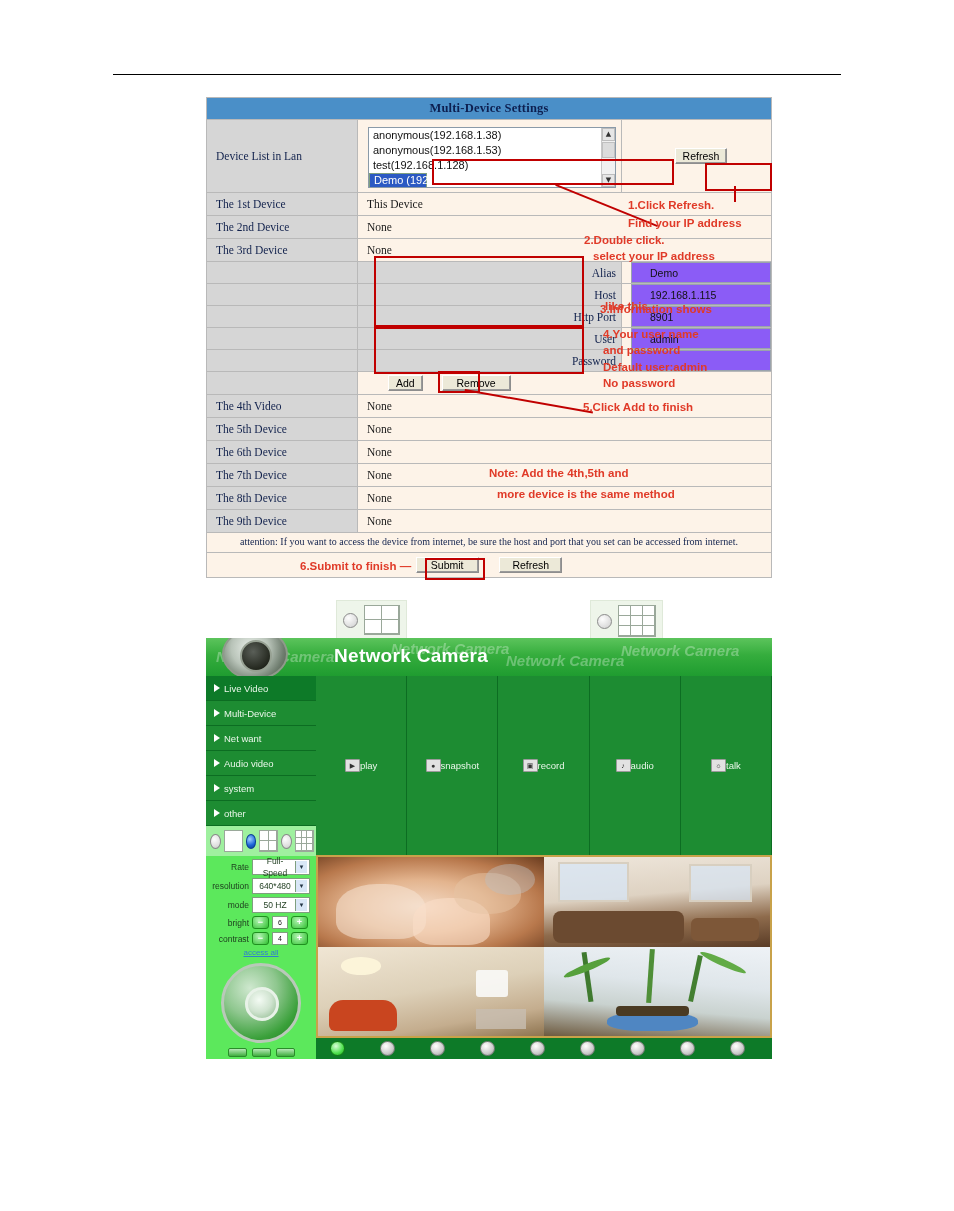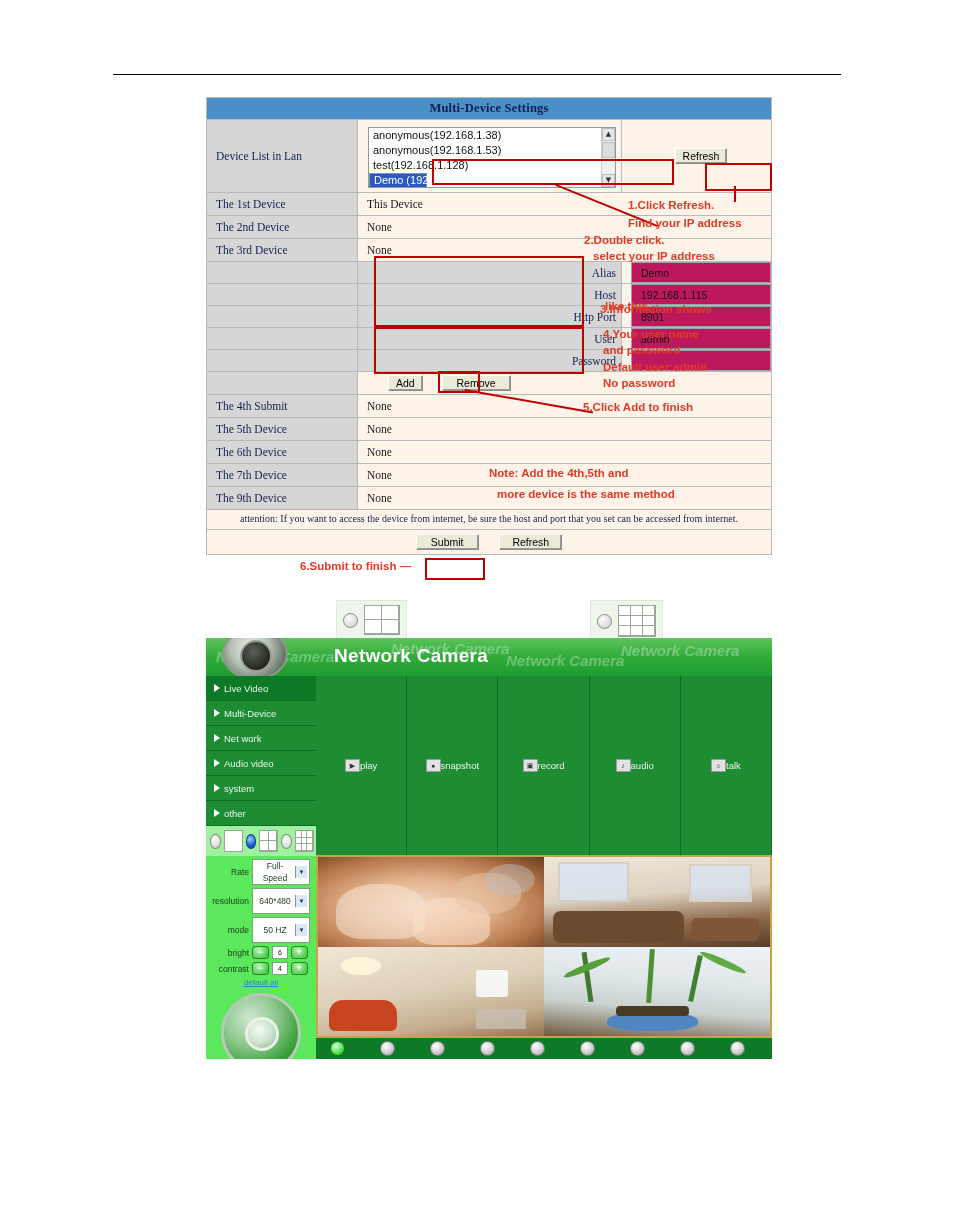--- a/index.html
+++ b/index.html
@@ -26,22 +26,22 @@
                 height:15px;line-height:15px;white-space:nowrap;}
   .listbox .opt.sel{background:#2b59c3;color:#fff;}
   .lb-scroll{position:absolute;right:0;top:0;width:13px;height:100%;background:#f1f1f1;
              border-left:1px solid #c8c8c8;}
   .lb-arrow{width:13px;height:13px;background:#e6e6e6;border:1px solid #bdbdbd;box-sizing:border-box;
             font-size:7px;line-height:11px;text-align:center;color:#333;font-family:"DejaVu Sans",sans-serif;}
   .lb-arrow.bot{position:absolute;bottom:0;left:0;}
   .lb-thumb{position:absolute;top:14px;left:0;width:13px;height:16px;background:#dcdcdc;border:1px solid #c0c0c0;box-sizing:border-box;}
 
   
-  .inp{font-family:"Liberation Sans",sans-serif;font-size:10.5px;color:#111;background:#be185d;
-       border:1px solid #9aa3ac;height:21px;line-height:15px;padding:0 9px;box-sizing:border-box;}
+  .inp{font-family:"Liberation Sans",sans-serif;font-size:10.5px;color:#111;background:#8b5cf6;
+       border:1px solid #9aa3ac;height:21px;line-height:15px;padding:0 18px;box-sizing:border-box;}
   .inp.w{width:140px;}
   .sublbl{background:#d6d6d6;text-align:right;padding-right:5px !important;width:58px;color:#12224d;font-size:11.5px;}
   .pad-l{width:168px;background:#d6d6d6;}
 
   .btn{font-family:"Liberation Sans",sans-serif;font-size:10.5px;color:#000;background:#ece9d8;
        border:1px solid #8d8d8d;border-top-color:#fff;border-left-color:#fff;padding:1px 7px;
        box-shadow:inset -1px -1px 0 #9a9a9a;cursor:pointer;}
 
   .attn{background:#fdf3e8;font-size:10px;text-align:center;color:#12224d;line-height:1.25;padding:3px 10px !important;}
   .foot{background:#fdf3e8;text-align:center;padding:4px 0 !important;}
@@ -101,21 +101,21 @@
   .botbar{height:21px;background:#0d7a28;display:flex;align-items:center;gap:3px;padding-left:14px;}
   .chip{width:13px;height:13px;border-radius:50%;background:radial-gradient(circle at 38% 32%,#fff 0%,#ccc 60%,#8f8f8f 100%);
         border:1px solid #7d7d7d;}
   .chip.on{background:radial-gradient(circle at 38% 32%,#d8ffd8 0%,#4ee04e 60%,#1c9c1c 100%);border-color:#148014;}
 
   
   .vmode{display:flex;align-items:center;gap:3px;padding:4px 2px 4px 4px;background:#9ff09f;}
   .ctrls{padding:3px 3px 0 3px;font-family:"Liberation Sans",sans-serif;font-size:8.5px;color:#1d3b1d;}
   .crow{display:flex;align-items:center;gap:3px;margin-bottom:3px;}
   .cname{width:40px;text-align:right;}
-  .sel{font-family:"Liberation Sans",sans-serif;font-size:8.5px;height:26px;line-height:12px;
+  .sel{font-family:"Liberation Sans",sans-serif;font-size:8.5px;height:16px;line-height:12px;
        background:#fff;border:1px solid #7f9f7f;display:flex;align-items:center;padding:0 2px;
        position:relative;width:58px;box-sizing:border-box;}
   .sel span{flex:1;text-align:center;}
   .sel .cv{width:11px;height:12px;background:#d9e7f7;border-left:1px solid #7f9f7f;
            display:flex;align-items:center;justify-content:center;font-size:6px;color:#234;}
   .pm{width:15px;height:11px;border-radius:3px;background:radial-gradient(circle at 40% 30%,#b5f5b5,#2fbf2f);
       border:1px solid #1f8f1f;display:flex;align-items:center;justify-content:center;
       color:#fff;font-size:9px;font-weight:bold;line-height:9px;}
   .numbox{width:14px;height:11px;background:#fff;border:1px solid #7f9f7f;font-size:7px;
           text-align:center;line-height:11px;color:#111;}
@@ -212,33 +212,37 @@
 
   <tr class="rowh">
     <td class="lbl blank">.</td>
     <td class="val" colspan="2" style="padding-left:30px !important;">
       <button class="btn">Add</button>
       <button class="btn" style="margin-left:16px;padding:1px 14px;">Remove</button>
     </td>
   </tr>
 
   <tr class="rowh">
-    <td class="lbl">The 4th Submit</td>
+    <td class="lbl">The 4th Video</td>
     <td class="val" colspan="2">None</td>
   </tr>
   <tr class="rowh">
     <td class="lbl">The 5th Device</td>
     <td class="val" colspan="2">None</td>
   </tr>
   <tr class="rowh">
     <td class="lbl">The 6th Device</td>
     <td class="val" colspan="2">None</td>
   </tr>
   <tr class="rowh">
     <td class="lbl">The 7th Device</td>
+    <td class="val" colspan="2">None</td>
+  </tr>
+  <tr class="rowh">
+    <td class="lbl">The 8th Device</td>
     <td class="val" colspan="2">None</td>
   </tr>
   <tr class="rowh">
     <td class="lbl">The 9th Device</td>
     <td class="val" colspan="2">None</td>
   </tr>
 
   <tr>
     <td class="attn" colspan="3">attention: If you want to access the device from internet, be sure the host and port that you set can be accessed from internet.</td>
   </tr>
@@ -315,21 +319,21 @@
   <div class="cam-body">
 
     <div class="side">
       <div class="navitem first">
         <span>Live Video</span>
       </div>
       <div class="navitem">
         <span>Multi-Device</span>
       </div>
       <div class="navitem">
-        <span>Net work</span>
+        <span>Net want</span>
       </div>
       <div class="navitem">
         <span>Audio video</span>
       </div>
       <div class="navitem">
         <span>system</span>
       </div>
       <div class="navitem">
         <span>other</span>
       </div>
@@ -385,21 +389,21 @@
           <div class="pm">−</div>
           <div class="numbox">6</div>
           <div class="pm">+</div>
         </div>
         <div class="crow">
           <span class="cname">contrast</span>
           <div class="pm">−</div>
           <div class="numbox">4</div>
           <div class="pm">+</div>
         </div>
-        <div class="defall">default all</div>
+        <div class="defall">access all</div>
 
         <div class="ptz"></div>
         <div class="btm3">
           <div></div>
           <div></div>
           <div></div>
         </div>
       </div>
     </div>
 

